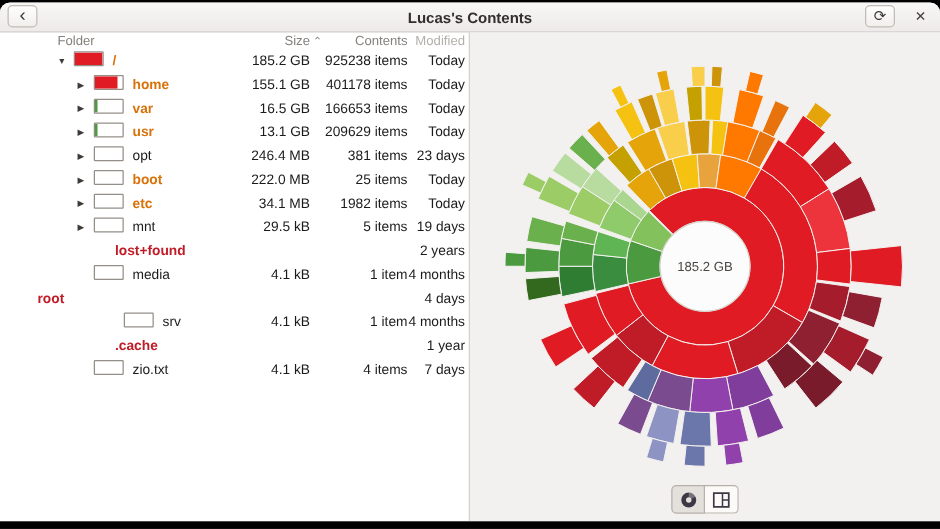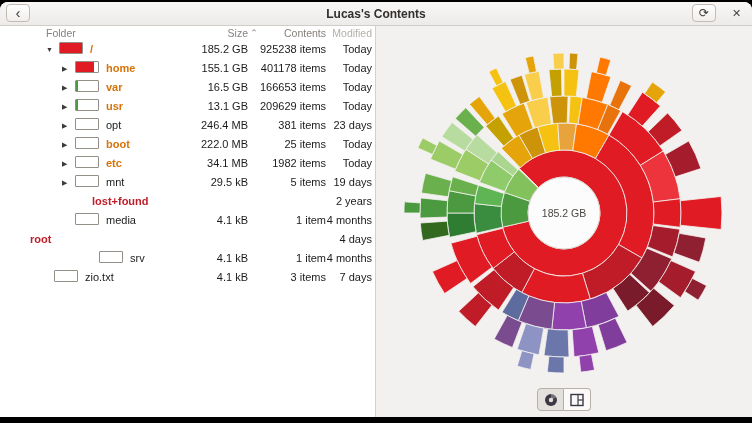--- a/index.html
+++ b/index.html
@@ -150,24 +150,31 @@
             <div class="cell num">4 days</div>
           </div>
           <div class="row grid-row">
             <div class="cell tree" style="padding-left: 86px;"><span class="tri"></span><span class="bar"><span class="fill" style="width: 0%; background: rgb(224, 27, 36);"></span></span><span class="fname default">srv</span></div>
             <div class="cell num">4.1 kB</div>
             <div class="cell num"></div>
             <div class="cell num">1 item</div>
             <div class="cell num">4 months</div>
           </div>
           <div class="row grid-row">
-            <div class="cell tree" style="padding-left: 41px;"><span class="tri"></span><span class="bar"><span class="fill" style="width: 0%; background: rgb(224, 27, 36);"></span></span><span class="fname default">zio.txt</span></div>
+            <div class="cell tree" style="padding-left: 62px;"><span class="tri"></span><span class="barspacer"></span><span class="fname red">.cache</span></div>
+            <div class="cell num"></div>
+            <div class="cell num"></div>
+            <div class="cell num"></div>
+            <div class="cell num">1 year</div>
+          </div>
+          <div class="row grid-row">
+            <div class="cell tree" style="padding-left: 62px;"><span class="tri"></span><span class="bar"><span class="fill" style="width: 0%; background: rgb(224, 27, 36);"></span></span><span class="fname default">zio.txt</span></div>
             <div class="cell num">4.1 kB</div>
             <div class="cell num"></div>
-            <div class="cell num">3 items</div>
+            <div class="cell num">4 items</div>
             <div class="cell num">7 days</div>
           </div>
         </div>
     </div>
 
     <div id="right-pane">
       <svg id="rings-svg" width="374" height="391" viewBox="0 0 374 391">
         <g id="arcs-layer">
             <path d="M143.45 142.45 A63 63 0 1 1 126.61 201.17 L152.92 195.10 A36 36 0 1 0 162.54 161.54 Z" fill="#e01b24" stroke="#f3f1ef" stroke-width="0.8"></path>
             <path d="M126.61 201.17 A63 63 0 0 1 128.43 166.49 L153.96 175.28 A36 36 0 0 0 152.92 195.10 Z" fill="#4b9a3f" stroke="#f3f1ef" stroke-width="0.8"></path>

